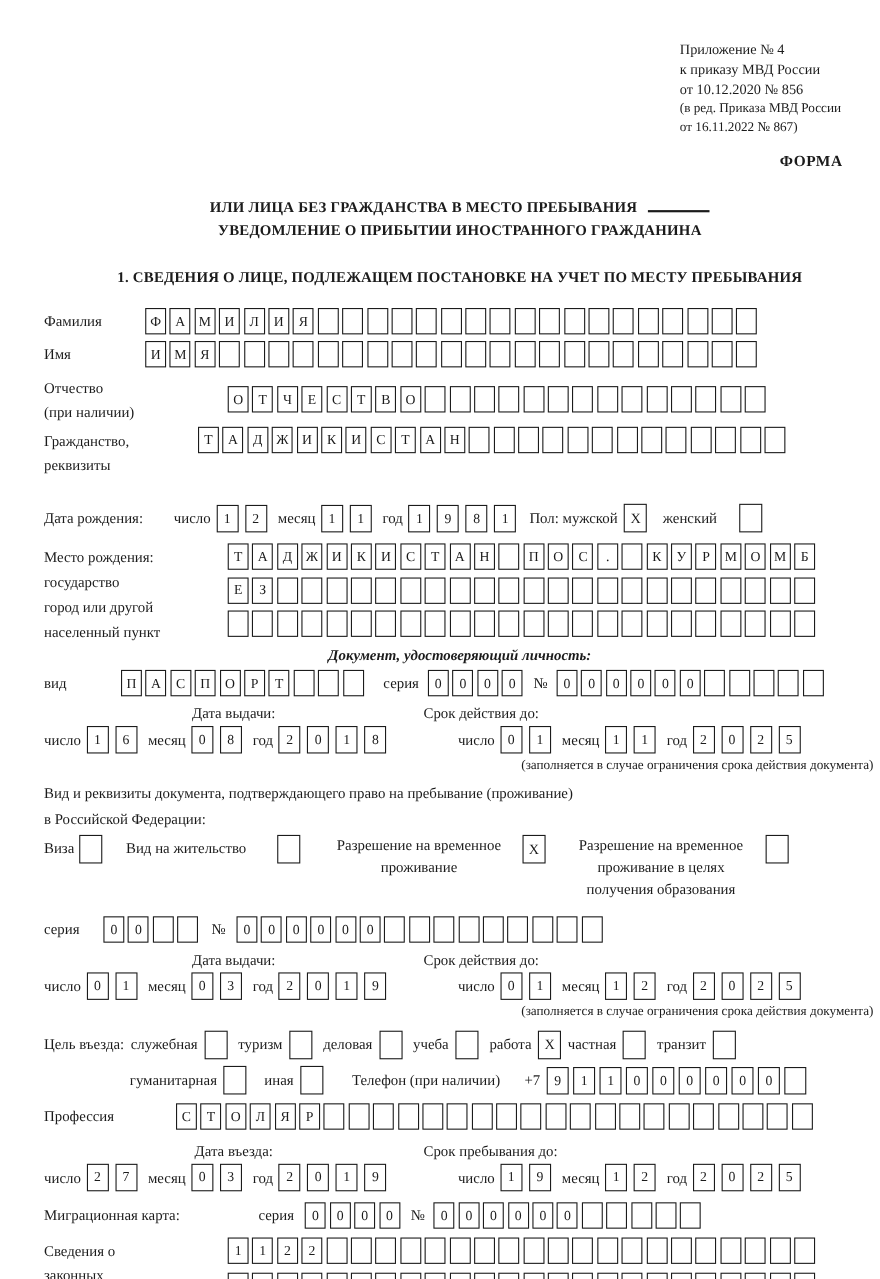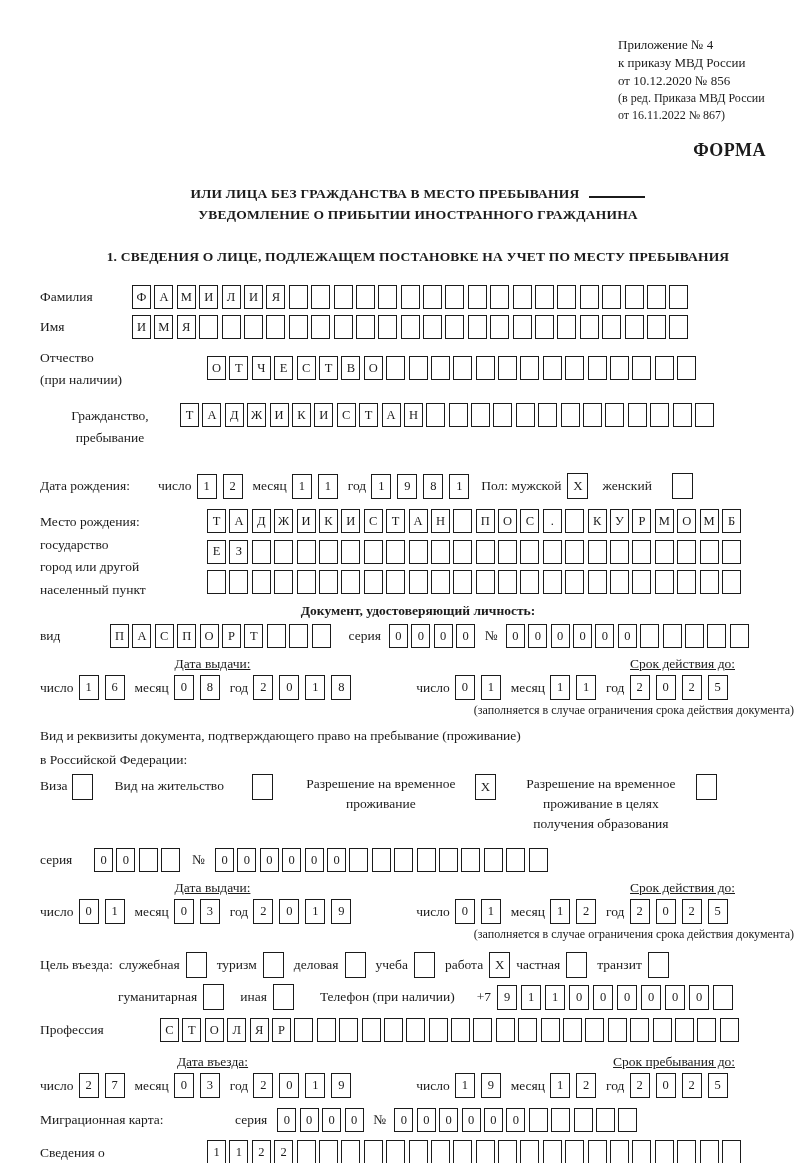--- a/index.html
+++ b/index.html
@@ -7,21 +7,21 @@
   body {
     width:800px; height:1163px;
     font-family:"Liberation Serif","DejaVu Serif",serif;
     color:#1b1b1b; font-size:13.5px; overflow:hidden;
   }
   .page { width:800px; height:880px; padding:36px 4px 0 40px; position:relative; }
 
   
   .ref-block { margin-left:578px; width:185px; line-height:18px; font-size:13px; }
   .ref-block .small { font-size:12px; line-height:17px; }
-  .forma { text-align:right; padding-right:30px; font-weight:bold; font-size:18px; margin-top:16px; letter-spacing:.5px; }
+  .forma { text-align:right; padding-right:30px; font-weight:bold; font-size:14px; margin-top:16px; letter-spacing:.5px; }
 
   
   .title { text-align:center; font-weight:bold; font-size:13.5px; line-height:21px; margin-top:22px; letter-spacing:.2px; }
   .title-underline { display:inline-block; width:56px; border-bottom:2px solid #1b1b1b; margin-left:10px; }
   .sect-head { text-align:center; font-weight:bold; font-size:13.5px; margin-top:24px; letter-spacing:.2px; }
 
   
   .row { display:flex; align-items:flex-start; margin-top:6px; }
   .lbl { flex:none; padding-top:4px; }
   .w92  { width:92px; }
@@ -39,26 +39,26 @@
     display:inline-flex; align-items:center; justify-content:center;
     width:21px; height:26px; border:1.6px solid #1b1b1b;
     font-size:13px; flex:none; background:#fff;
   }
 
   
   .multirow { display:flex; align-items:flex-start; margin-top:8px; }
   .stacklbl { flex:none; line-height:22px; padding-top:2px; }
   .stackcells > .cells { margin-bottom:6.5px; }
 
-  .center-bold { text-align:center; font-weight:bold; margin-top:8px; }
+  .center-bold { text-align:center; font-weight:bold; margin-top:8px;font-style:italic; }
 
   
-  .date-heads { display:flex; margin-top:8px;text-decoration:underline; }
+  .date-heads { display:flex; margin-top:8px; }
   .date-heads .dh-left  { width:345px; text-align:center; }
-  .date-heads .dh-right { width:350px; text-align:right; }
+  .date-heads .dh-right { width:350px; text-align:left; }
   .date-row { display:flex; align-items:center; margin-top:3px; }
   .dgroup { display:flex; align-items:center; }
   .dgroup .dlbl { margin-right:5px; }
   .dgroup .dlbl.mid { margin-left:10px; }
   .note { text-align:right; font-size:12px; padding-right:2px; margin-top:3px; }
 
   
   .res-options { display:flex; align-items:flex-start; margin-top:6px; }
   .opt-label-multi { text-align:center; line-height:20px; }
 
@@ -174,24 +174,24 @@
         <span class="cell"></span>
         <span class="cell"></span>
         <span class="cell"></span>
         <span class="cell"></span>
         <span class="cell"></span>
         <span class="cell"></span>
         <span class="cell"></span>
       </div>
   </div>
 
-  <div class="multirow" style="margin-top:12px;text-align:center;">
+  <div class="multirow" style="margin-top:2px;">
     <div class="stacklbl w140">
       <div>Гражданство,</div>
-      <div>пребывание</div>
+      <div>реквизиты</div>
     </div>
     <div class="cells">
         <span class="cell">Т</span>
         <span class="cell">А</span>
         <span class="cell">Д</span>
         <span class="cell">Ж</span>
         <span class="cell">И</span>
         <span class="cell">К</span>
         <span class="cell">И</span>
         <span class="cell">С</span>

